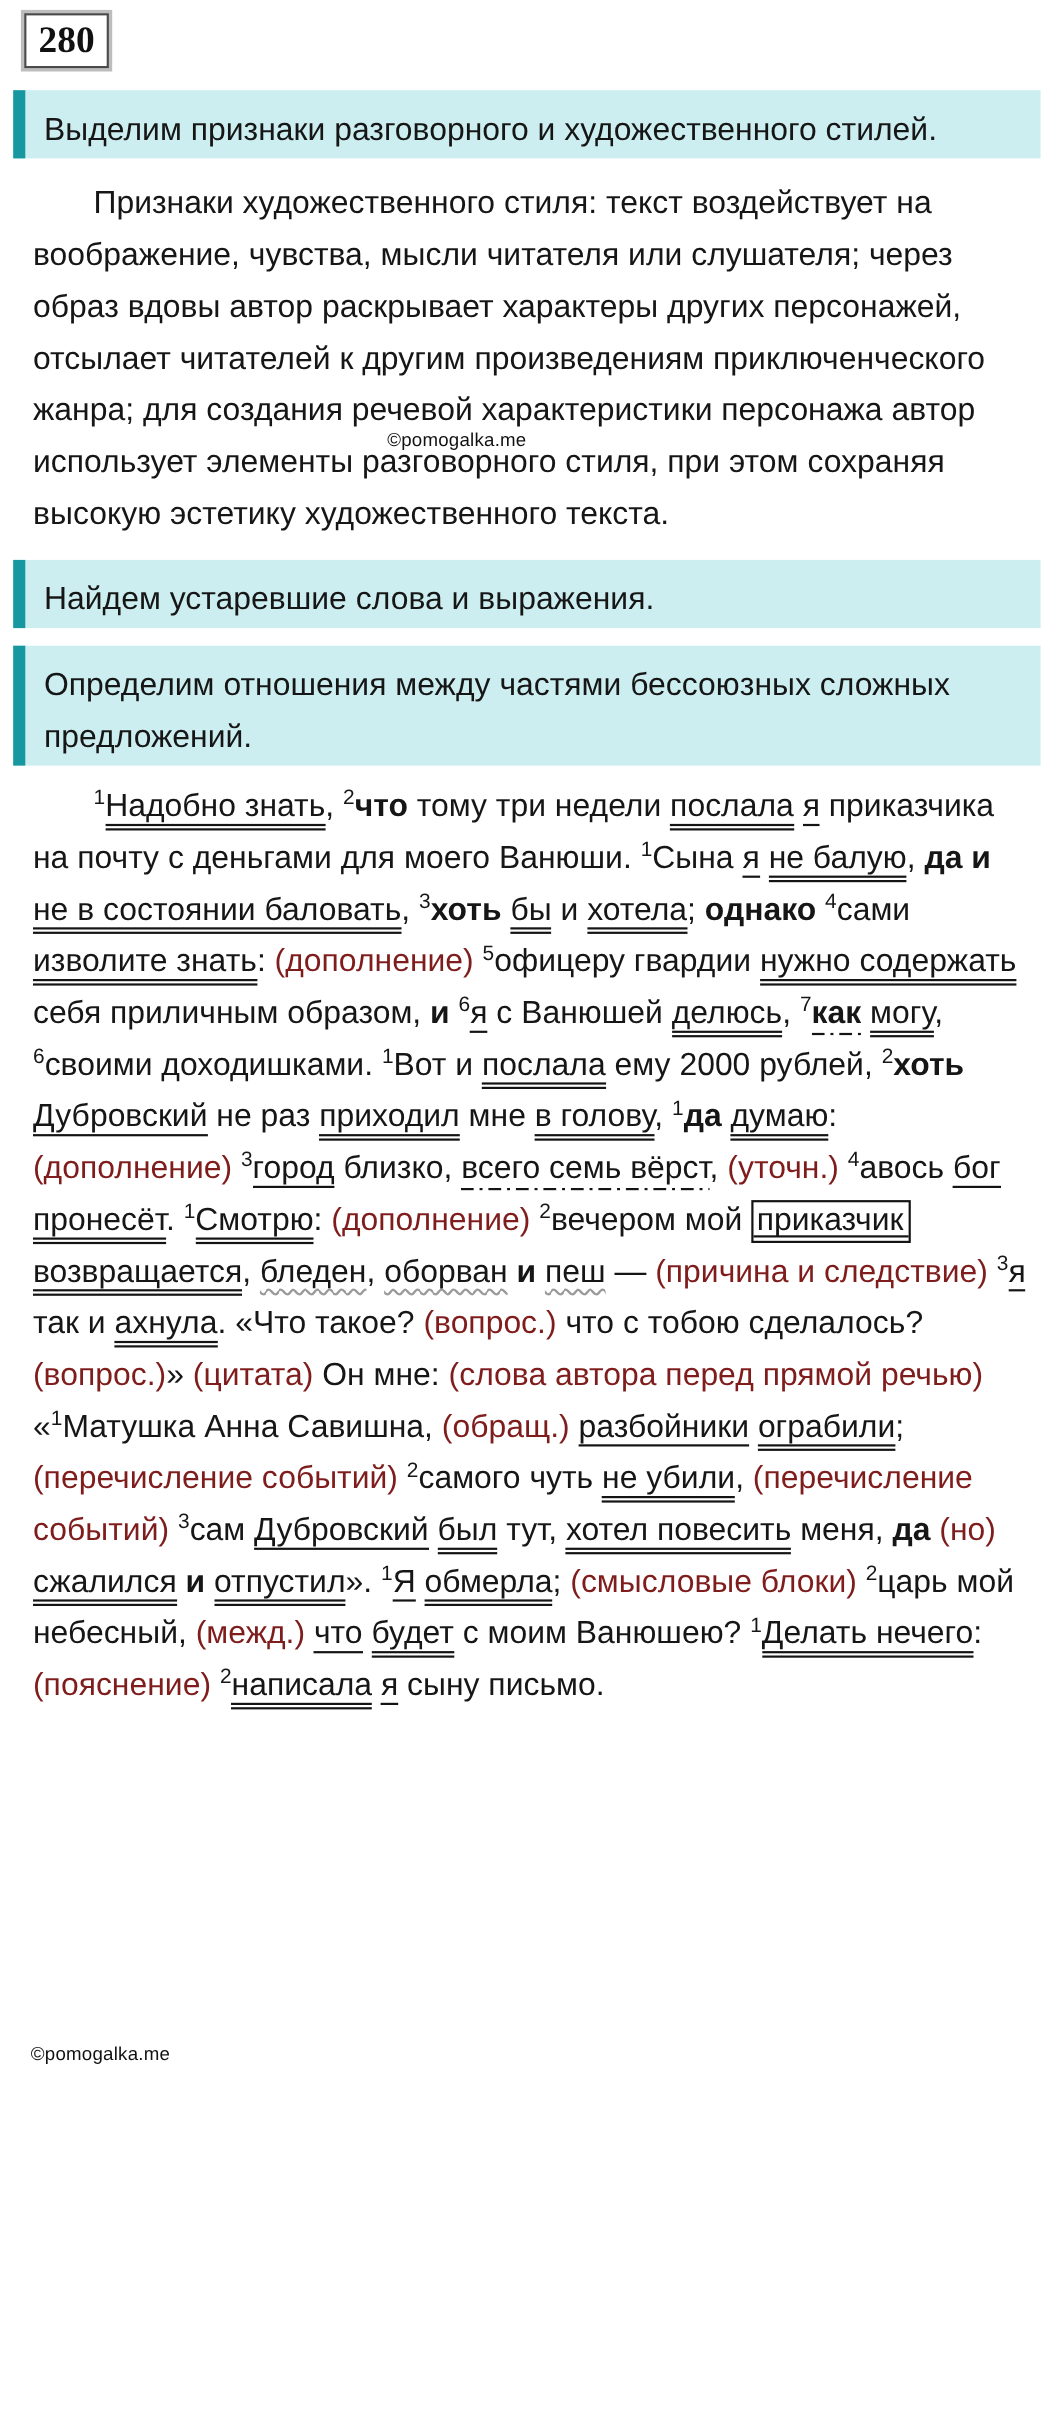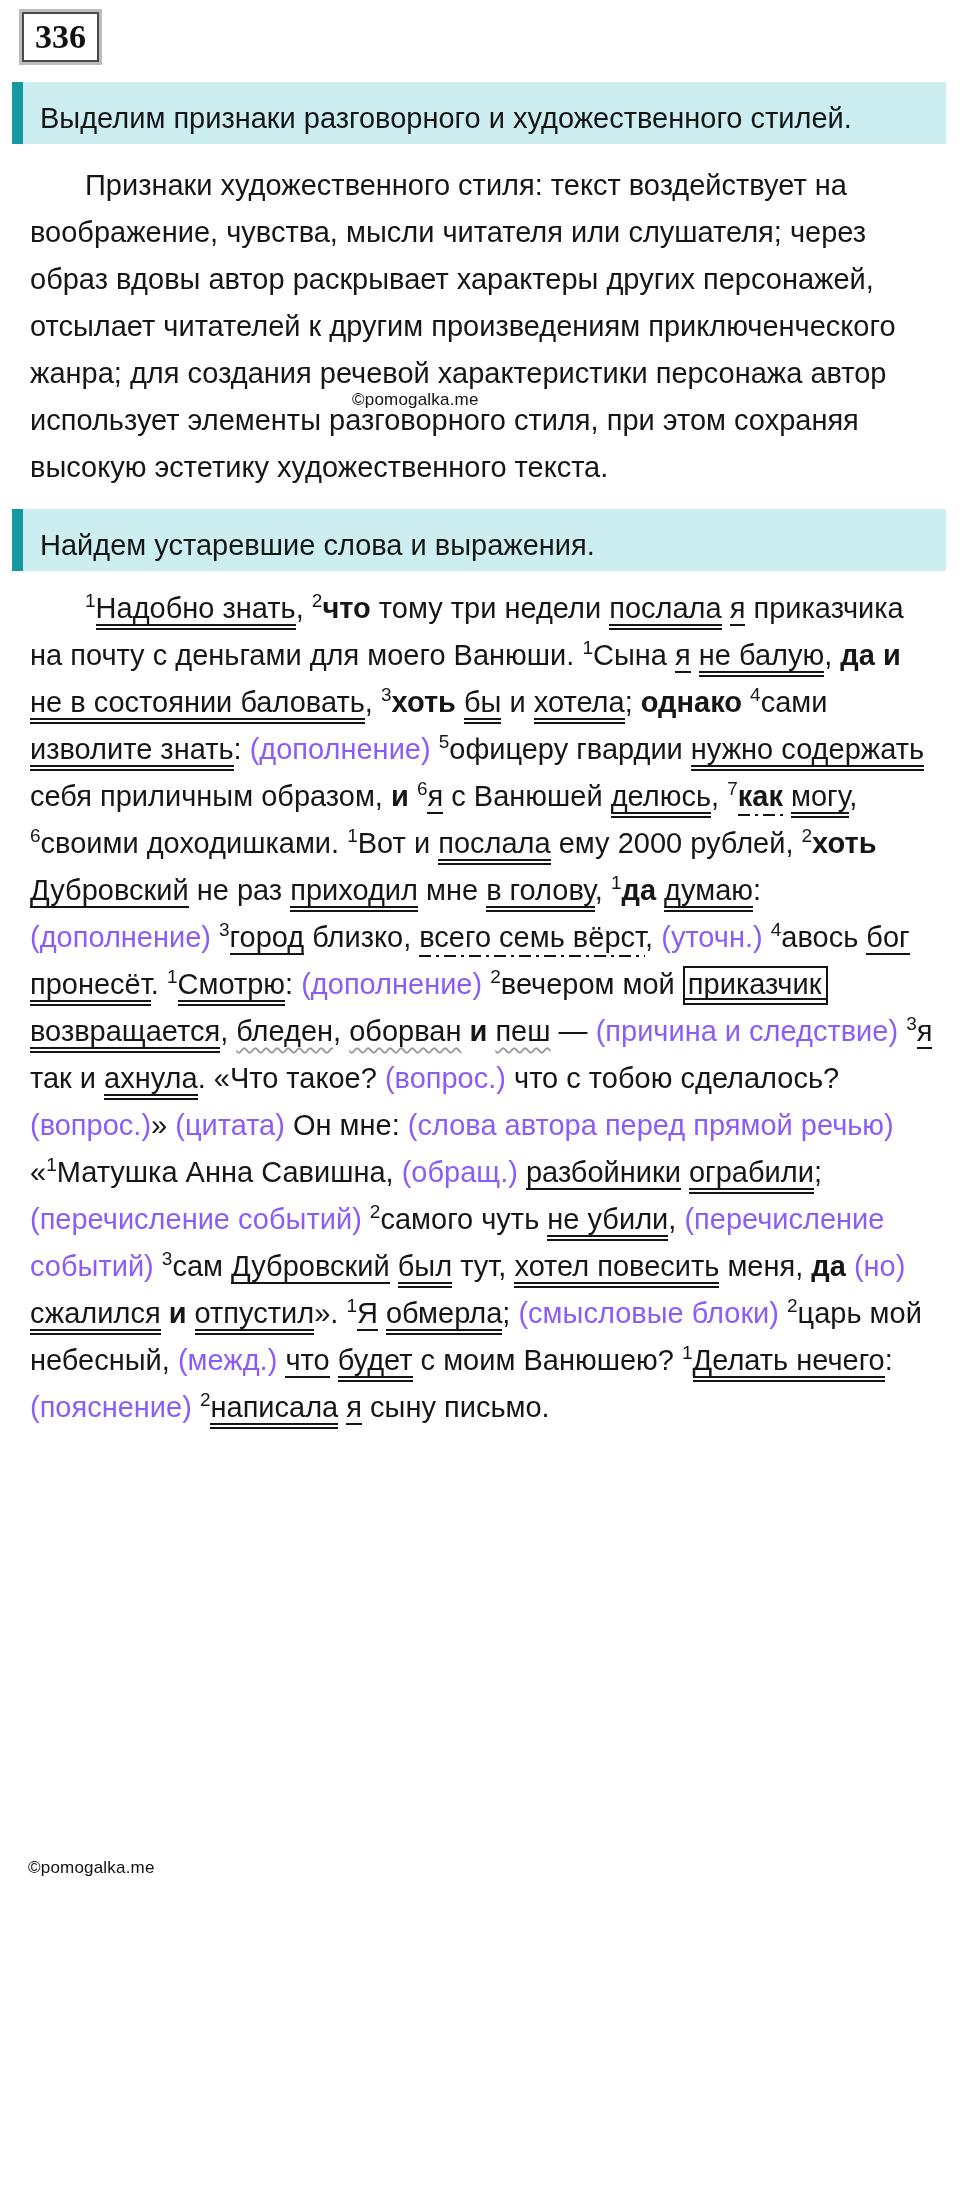--- a/index.html
+++ b/index.html
@@ -40,21 +40,21 @@
     font-size:17px;line-height:20px;
     font-weight:normal;color:#111;
     letter-spacing:0.2px;
     white-space:nowrap;
   }
   .wm-abs{position:absolute;}
   .wm-inline{display:inline-block;margin-left:28px;vertical-align:2px;text-indent:0;}
   
   .tk-n{}
   .tk-b{font-weight:bold;}
-  .tk-g{color:#8b5cf6;}
+  .tk-g{color:#7f1d1d;}
   .tk-s{font-size:19px;vertical-align:super;line-height:0;}
   .tk-u1{border-bottom:2px solid #141414;}
   .tk-u2{border-bottom:6px double #141414;}
   .tk-dd{
     padding-bottom:4px;
     background-image:repeating-linear-gradient(90deg,#141414 0 12px,transparent 12px 17px,#141414 17px 20px,transparent 20px 25px);
     background-size:25px 2px;background-repeat:repeat-x;background-position:0 100%;
   }
   .tk-w{text-decoration:underline;text-decoration-style:wavy;text-decoration-color:#9a9a9a;text-decoration-thickness:2px;text-underline-offset:6px;}
   .tk-box{
@@ -62,30 +62,31 @@
     padding:0 5px 3px 3px;
     background-image:linear-gradient(#141414,#141414);
     background-size:100% 2px;background-repeat:no-repeat;background-position:0 calc(100% - 3px);
   }
 </style>
 </head>
 <body>
 
 <div class="page">
 
-  <div class="ex-badge">336</div>
+  <div class="ex-badge">280</div>
 
   <div class="task-header">Выделим признаки разговорного и художественного стилей.</div>
 
   <p class="para" style="position:relative;"><span>Признаки художественного стиля: текст воздействует на воображение, чувства, мысли читателя или слушателя; через образ вдовы автор раскрывает характеры других персонажей, отсылает читателей к другим произведениям приключенческого жанра; для создания речевой характеристики персонажа автор использует элементы разговорного стиля, при этом сохраняя высокую эстетику художественного текста.</span></p>
 
   <span class="wm wm-abs" style="left:352px;top:390px;">©pomogalka.me</span>
 
 
   <div class="task-header">Найдем устаревшие слова и выражения.</div>
 
 
+  <div class="task-header">Определим отношения между частями бессоюзных сложных предложений.</div>
 
   <p class="rich" id="annotated-paragraph"><span class="tk-s">1</span><span class="tk-u2">Надобно знать</span><span class="tk-n">, </span><span class="tk-s">2</span><span class="tk-b">что</span><span class="tk-n"> тому три недели </span><span class="tk-u2">послала</span><span class="tk-n"> </span><span class="tk-u1">я</span><span class="tk-n"> приказчика на почту с деньгами для моего Ванюши. </span><span class="tk-s">1</span><span class="tk-n">Сына </span><span class="tk-u1">я</span><span class="tk-n"> </span><span class="tk-u2">не балую</span><span class="tk-n">, </span><span class="tk-b">да и</span><span class="tk-n"> </span><span class="tk-u2">не в состоянии баловать</span><span class="tk-n">, </span><span class="tk-s">3</span><span class="tk-b">хоть</span><span class="tk-n"> </span><span class="tk-u2">бы</span><span class="tk-n"> и </span><span class="tk-u2">хотела</span><span class="tk-n">; </span><span class="tk-b">однако</span><span class="tk-n"> </span><span class="tk-s">4</span><span class="tk-n">сами </span><span class="tk-u2">изволите знать</span><span class="tk-n">: </span><span class="tk-g">(дополнение)</span><span class="tk-n"> </span><span class="tk-s">5</span><span class="tk-n">офицеру гвардии </span><span class="tk-u2">нужно содержать</span><span class="tk-n"> себя приличным образом, </span><span class="tk-b">и</span><span class="tk-n"> </span><span class="tk-s">6</span><span class="tk-u1">я</span><span class="tk-n"> с Ванюшей </span><span class="tk-u2">делюсь</span><span class="tk-n">, </span><span class="tk-s">7</span><span class="tk-b tk-dd">как</span><span class="tk-n"> </span><span class="tk-u2">могу</span><span class="tk-n">, </span><span class="tk-s">6</span><span class="tk-n">своими доходишками. </span><span class="tk-s">1</span><span class="tk-n">Вот и </span><span class="tk-u2">послала</span><span class="tk-n"> ему 2000 рублей, </span><span class="tk-s">2</span><span class="tk-b">хоть</span><span class="tk-n"> </span><span class="tk-u1">Дубровский</span><span class="tk-n"> не раз </span><span class="tk-u2">приходил</span><span class="tk-n"> мне </span><span class="tk-u2">в голову</span><span class="tk-n">, </span><span class="tk-s">1</span><span class="tk-b">да</span><span class="tk-n"> </span><span class="tk-u2">думаю</span><span class="tk-n">: </span><span class="tk-g">(дополнение)</span><span class="tk-n"> </span><span class="tk-s">3</span><span class="tk-u1">город</span><span class="tk-n"> близко, </span><span class="tk-dd">всего семь вёрст</span><span class="tk-n">, </span><span class="tk-g">(уточн.)</span><span class="tk-n"> </span><span class="tk-s">4</span><span class="tk-n">авось </span><span class="tk-u1">бог</span><span class="tk-n"> </span><span class="tk-u2">пронесёт</span><span class="tk-n">. </span><span class="tk-s">1</span><span class="tk-u2">Смотрю</span><span class="tk-n">: </span><span class="tk-g">(дополнение)</span><span class="tk-n"> </span><span class="tk-s">2</span><span class="tk-n">вечером мой </span><span class="tk-box">приказчик</span><span class="tk-n"> </span><span class="tk-u2">возвращается</span><span class="tk-n">, </span><span class="tk-w">бледен</span><span class="tk-n">, </span><span class="tk-w">оборван</span><span class="tk-n"> </span><span class="tk-b">и</span><span class="tk-n"> </span><span class="tk-w">пеш</span><span class="tk-n"> — </span><span class="tk-g">(причина и следствие)</span><span class="tk-n"> </span><span class="tk-s">3</span><span class="tk-u1">я</span><span class="tk-n"> так и </span><span class="tk-u2">ахнула</span><span class="tk-n">. «Что такое? </span><span class="tk-g">(вопрос.)</span><span class="tk-n"> что с тобою сделалось? </span><span class="tk-g">(вопрос.)</span><span class="tk-n">» </span><span class="tk-g">(цитата)</span><span class="tk-n"> Он мне: </span><span class="tk-g">(слова автора перед прямой речью)</span><span class="tk-n"> «</span><span class="tk-s">1</span><span class="tk-n">Матушка Анна Савишна, </span><span class="tk-g">(обращ.)</span><span class="tk-n"> </span><span class="tk-u1">разбойники</span><span class="tk-n"> </span><span class="tk-u2">ограбили</span><span class="tk-n">; </span><span class="tk-g">(перечисление событий)</span><span class="tk-n"> </span><span class="tk-s">2</span><span class="tk-n">самого чуть </span><span class="tk-u2">не убили</span><span class="tk-n">, </span><span class="tk-g">(перечисление событий)</span><span class="tk-n"> </span><span class="tk-s">3</span><span class="tk-n">сам </span><span class="tk-u1">Дубровский</span><span class="tk-n"> </span><span class="tk-u2">был</span><span class="tk-n"> тут, </span><span class="tk-u2">хотел повесить</span><span class="tk-n"> меня, </span><span class="tk-b">да</span><span class="tk-n"> </span><span class="tk-g">(но)</span><span class="tk-n"> </span><span class="tk-u2">сжалился</span><span class="tk-n"> </span><span class="tk-b">и</span><span class="tk-n"> </span><span class="tk-u2">отпустил</span><span class="tk-n">». </span><span class="tk-s">1</span><span class="tk-u1">Я</span><span class="tk-n"> </span><span class="tk-u2">обмерла</span><span class="tk-n">; </span><span class="tk-g">(смысловые блоки)</span><span class="tk-n"> </span><span class="tk-s">2</span><span class="tk-n">царь мой небесный, </span><span class="tk-g">(межд.)</span><span class="tk-n"> </span><span class="tk-u1">что</span><span class="tk-n"> </span><span class="tk-u2">будет</span><span class="tk-n"> с моим Ванюшею? </span><span class="tk-s">1</span><span class="tk-u2">Делать нечего</span><span class="tk-n">: </span><span class="tk-g">(пояснение)</span><span class="tk-n"> </span><span class="tk-s">2</span><span class="tk-u2">написала</span><span class="tk-n"> </span><span class="tk-u1">я</span><span class="tk-n"> сыну письмо.</span></p>
 
   <span class="wm wm-abs" style="left:28px;top:1858px;">©pomogalka.me</span>
 
 </div>
 
 </body></html>

